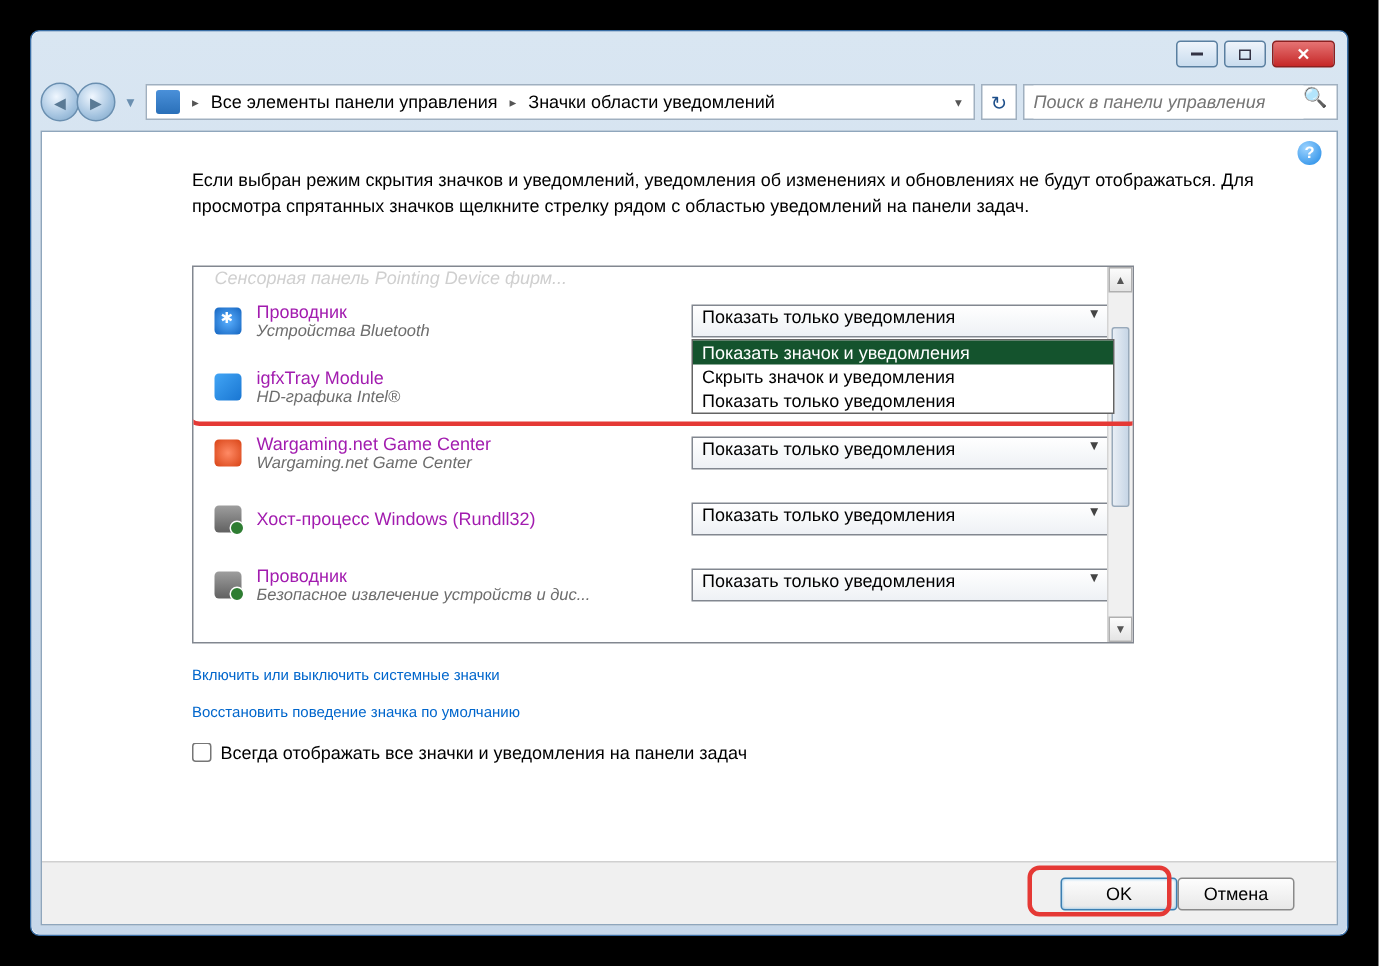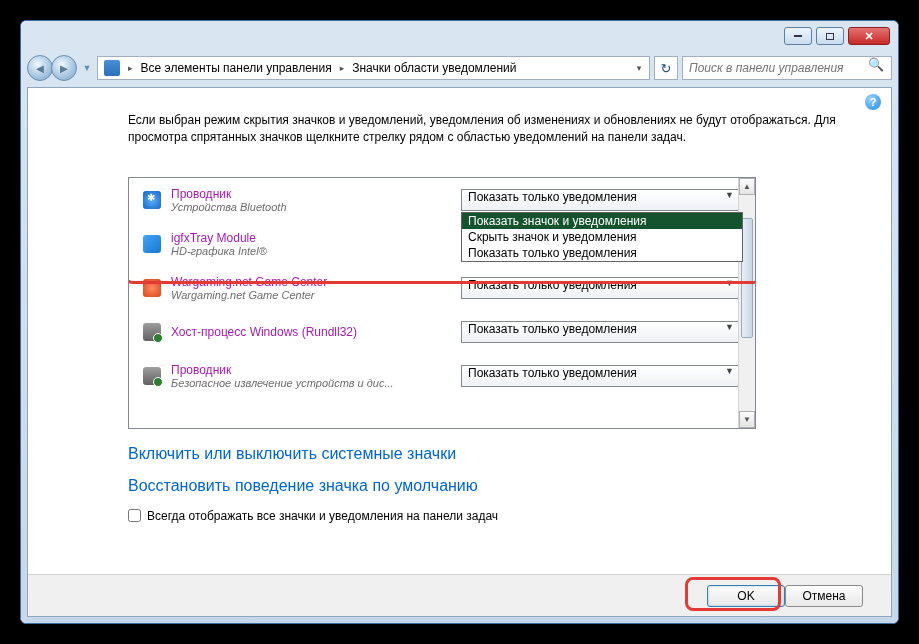--- a/index.html
+++ b/index.html
@@ -47,21 +47,21 @@
 .row .name { font-size: 12px; color: #a21caf; }
 .row .sub { font-size: 11px; color: #6d6d6d; font-style: italic; }
 .combo { width: 280px; height: 22px; border: 1px solid #828790; background: linear-gradient(to bottom, #fff, #eef1f5); display: flex; align-items: flex-start; padding: 0 6px; font-size: 12px; cursor: pointer; position: relative; }
 .combo .arrow { margin-left: auto; font-size: 9px; color: #444; }
 .dropdown-open { position: absolute; top: 22px; left: -1px; width: 282px; background: #fff; border: 1px solid #646464; z-index: 10; }
 .dd-item { height: 16px; padding: 0 6px; font-size: 12px; display: flex; align-items: center; cursor: pointer; }
 .dd-item.sel { background: #14532d; color: #fff; }
 .row.clipped .name, .row.clipped .sub { color: #888; font-style: italic; }
 .row.clipped { height: 18px; margin-top: -18px; opacity: .5; }
 .links { margin-top: 16px; }
-.links a { display: block; color: #0066cc; font-size: 16px; margin-bottom: 14px; text-decoration: none; cursor: pointer; }
+.links a { display: block; color: #0066cc; font-size: 10px; margin-bottom: 14px; text-decoration: none; cursor: pointer; }
 .checkbox-row { display: flex; align-items: center; margin-top: 4px; font-size: 12px; }
 .checkbox-row input { margin-right: 6px; }
 .button-bar { position: absolute; bottom: 0; left: 0; right: 0; height: 42px; background: #f0f0f0; border-top: 1px solid #d0d0d0; display: flex; align-items: center; justify-content: flex-end; padding-right: 28px; }
 .btn { width: 78px; height: 22px; border: 1px solid #8a8a8a; background: linear-gradient(to bottom, #fdfdfd, #e8e8e8); font-size: 12px; cursor: pointer; border-radius: 3px; }
 .btn.default { border-color: #3c7fb1; box-shadow: 0 0 2px #6fb7e8 inset; }
 .hl-ok { position: absolute; border: 3px solid #e53935; border-radius: 8px; pointer-events: none; right: 110px; bottom: 5px; width: 96px; height: 34px; }
 .scroll-track { position: absolute; right: 0; top: 0; bottom: 0; width: 17px; background: #f0f0f0; border-left: 1px solid #d4d4d4; }
 .scroll-btn { height: 17px; background: linear-gradient(to bottom, #fcfcfc, #e4e4e4); border: 1px solid #b0b0b0; display: flex; align-items: center; justify-content: center; font-size: 8px; color: #555; }
 .scroll-thumb { position: absolute; top: 40px; left: 2px; right: 2px; height: 120px; background: linear-gradient(to right, #e8eef5, #c7d6e6); border: 1px solid #9ab; border-radius: 2px; }
 </style>
@@ -102,20 +102,25 @@
    </div>
   </div>
   <div class="content-host">
    <div class="help-icon">?</div>
    <div class="content">
     <p class="desc">Если выбран режим скрытия значков и уведомлений, уведомления об изменениях и обновлениях не будут отображаться. Для просмотра спрятанных значков щелкните стрелку рядом с областью уведомлений на панели задач.</p>
 
     <div class="list-frame">
      <div class="highlight-box hl1"></div>
 
+     <div class="row clipped" style="margin-top:0;height:14px;opacity:.4">
+      <div class="txt">
+                <div class="name">Сенсорная панель Pointing Device фирм...</div>
+              </div>
+     </div>
 
      <div class="row">
       <div class="ico bt"></div>
       <div class="txt">
        <div class="name">Проводник</div>
        <div class="sub">Устройства Bluetooth</div>
       </div>
       <div class="combo">
        <span>Показать только уведомления</span>
        <span class="arrow">▼</span>

